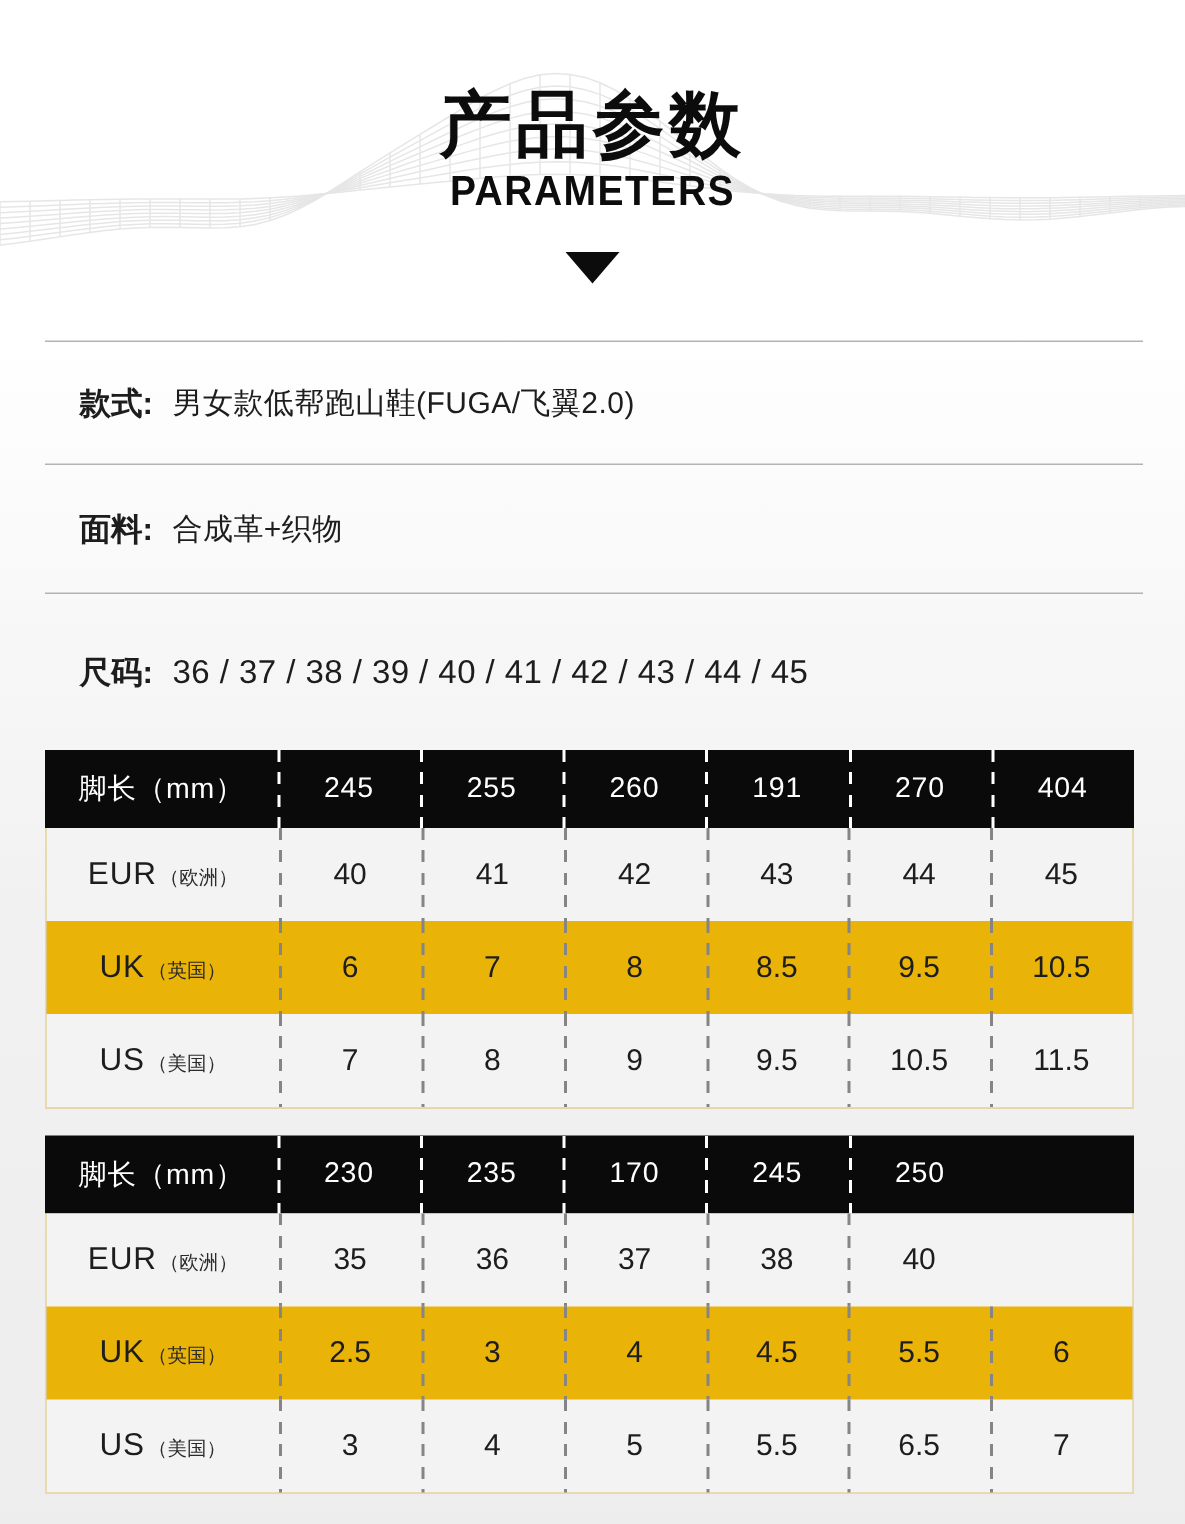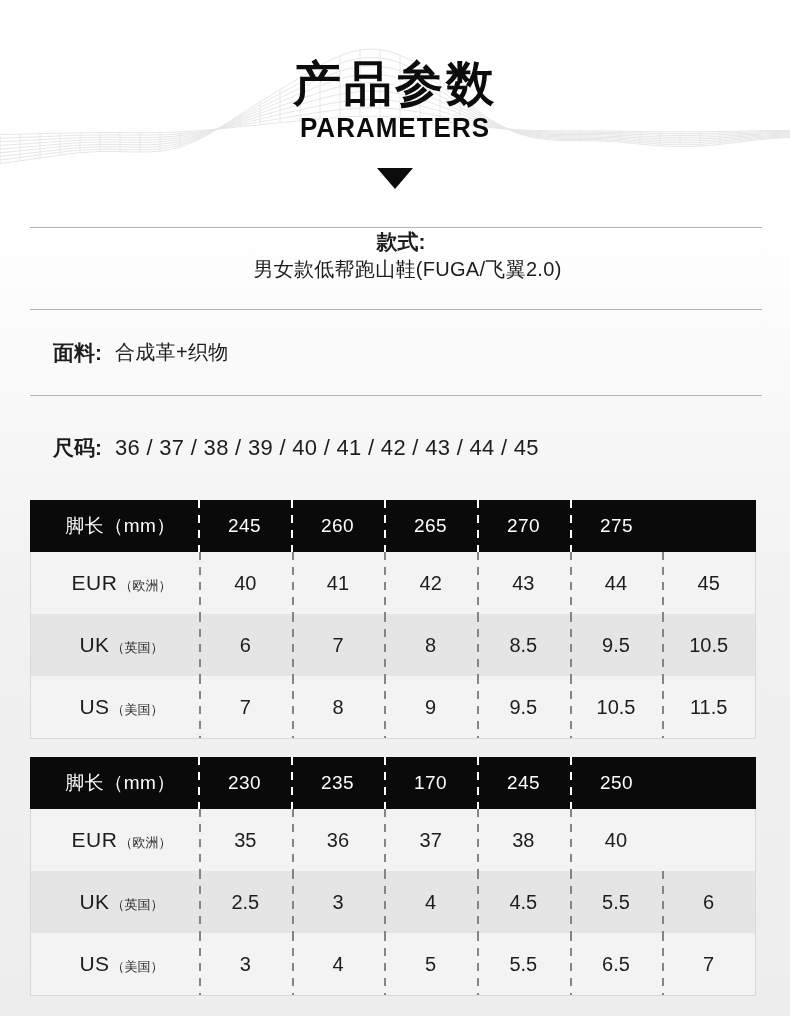--- a/index.html
+++ b/index.html
@@ -35,37 +35,37 @@
     border-top: 21px solid var(--title-color, #0c0c0c);
   }
 
   
   .specs { margin: 0 28px 0 30px; }
   .spec-row {
     display: flex; align-items: center;
     border-top: 1px solid var(--divider-line, #b3b3b3);
     padding-left: 23px;
   }
-  .spec-row.r1 { height: 82px; flex-direction: column; }
+  .spec-row.r1 { height: 82px; }
   .spec-row.r2 { height: 86px; }
   .spec-row.r3 { height: 105px; }
   .spec-label { font-weight: 700; font-size: 21px; margin-right: 13px; white-space: nowrap; }
   .spec-value { font-size: 20px; letter-spacing: .3px; white-space: nowrap; }
   .spec-row.r3 .spec-value { font-size: 22px; }
 
   
   .size-table { margin: 0 34px 0 30px; }
   .size-table + .size-table { margin-top: 18px; }
-  .t-head, .t-row { display: grid; grid-template-columns: 155px repeat(6, 1fr); padding-left: 13px; }
+  .t-head, .t-row { display: grid; grid-template-columns: 155px repeat(6, 1fr); }
   .t-head {
     height: 52px;
     background: var(--table-header-bg, #0a0a0a);
     color: var(--table-header-text, #ffffff);
   }
-  .t-body { border: 1px solid #d8d8d8; border-top: none; background: #e5e5e5; }
+  .t-body { border: 1px solid #d8d8d8; border-top: none; background: #eab308; }
   .t-row { height: 62px; }
   .t-row.alt { background: var(--row-alt-bg, #f3f3f3); }
   .cell {
     position: relative;
     display: flex; align-items: center; justify-content: center;
     font-size: 20px;
   }
   .t-head .cell { font-size: 19px; letter-spacing: .5px; }
   .cell.dash::before {
     content: ""; position: absolute; left: 0; top: 0; bottom: 0; width: 2px;
@@ -152,24 +152,25 @@
     <div class="spec-row r3">
       <span class="spec-label">尺码:</span>
       <span class="spec-value">36 / 37 / 38 / 39 / 40 / 41 / 42 / 43 / 44 / 45</span>
     </div>
   </section>
 
   <div class="size-table">
     <div class="t-head">
       <div class="cell">脚长（mm）</div>
       <div class="cell dash">245</div>
+      <div class="cell dash">255</div>
       <div class="cell dash">260</div>
-      <div class="cell dash">265</div>
+      <div class="cell dash">191</div>
       <div class="cell dash">270</div>
-      <div class="cell dash">275</div>
+      <div class="cell dash">404</div>
     </div>
     <div class="t-body">
       <div class="t-row alt">
         <div class="cell">
           <span class="lbl"><span class="sys">EUR</span><span class="region">（欧洲）</span></span>
         </div>
         <div class="cell dash">40</div>
         <div class="cell dash">41</div>
         <div class="cell dash">42</div>
         <div class="cell dash">43</div>

